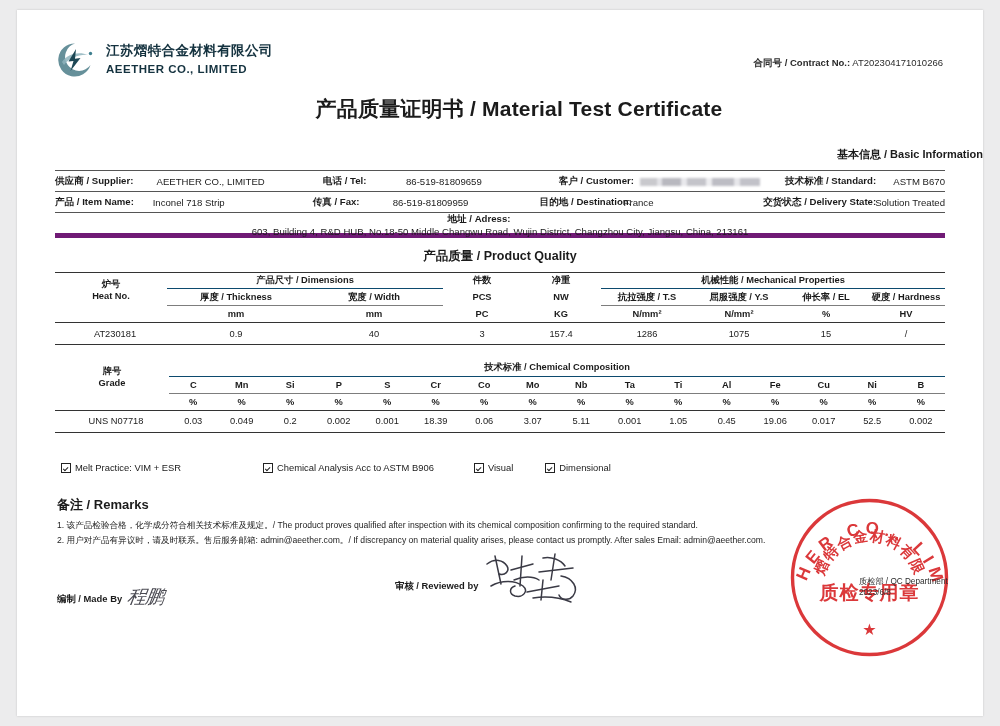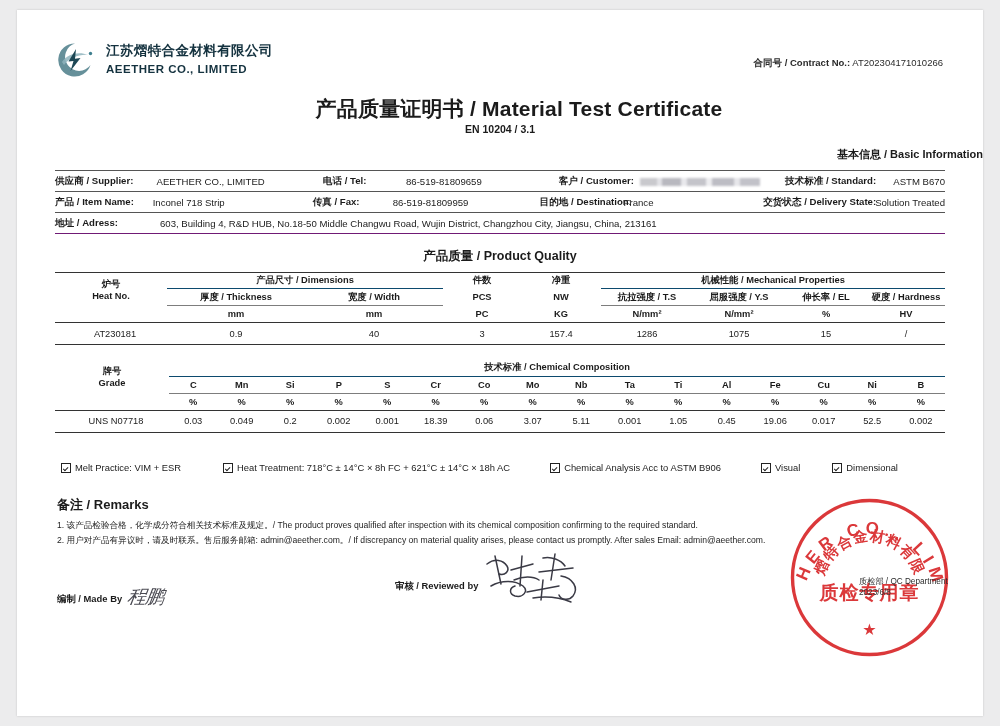--- a/index.html
+++ b/index.html
@@ -28,21 +28,21 @@
   
   .title{position:absolute;left:0;right:0;top:85px;text-align:center;font-size:21px;font-weight:bold;letter-spacing:.2px;padding-left:38px;}
   .subtitle{position:absolute;left:0;right:0;top:113px;text-align:center;font-size:10.5px;font-weight:bold;}
   .sec-basic{position:absolute;left:0;right:0;top:137px;text-align:right;font-size:11px;font-weight:bold;}
   .sec-quality{position:absolute;left:0;right:0;top:238px;text-align:center;font-size:12.5px;font-weight:bold;}
 
   
   .basic{position:absolute;left:38px;top:160px;width:890px;font-size:9.6px;}
   .brow{display:flex;align-items:center;height:20px;border-bottom:1px solid #555;}
   .brow.first{border-top:1px solid #555;}
-  .brow.last{border-bottom:1px solid #701a75;}
+  .brow.last{border-bottom:5px solid #701a75;flex-direction:column;}
   .lbl{font-weight:bold;white-space:nowrap;}
   .val{white-space:nowrap;}
   .c1{width:105px;}
   .c1v{width:172px;}
   .c2{width:86px;}
   .c2v{width:158px;}
   .c3{width:84px;}
   .c3v{width:150px;}
   .c4{width:112px;}
   .redact{display:inline-block;width:120px;height:8px;
@@ -112,21 +112,20 @@
       <div class="brand-en">AEETHER CO., LIMITED</div>
     </div>
   </div>
 
   <div class="contract">
     <b>合同号 / Contract No.:</b>
     <span>AT202304171010266</span>
   </div>
 
   <div class="title">产品质量证明书 / Material Test Certificate</div>
-  <div class="subtitle">EN 10204 / 3.1</div>
   <div class="sec-basic">基本信息 / Basic Information</div>
 
   <div class="basic">
 
     <div class="brow first">
       <div class="lbl c1">供应商 / Supplier:</div>
       <div class="val c1v">AEETHER CO., LIMITED</div>
       <div class="lbl c2">电话 / Tel:</div>
       <div class="val c2v">86-519-81809659</div>
       <div class="lbl c3">客户 / Customer:</div>
@@ -302,24 +301,20 @@
     </tbody>
         </table>
   </div>
 
   <div class="checks" id="checks-row">
         <div class="chk">
           <span class="box"></span>
           <span>Melt Practice: VIM + ESR</span>
         </div>
         <div style="width: 42px;"></div>
-        <div class="chk">
-          <span class="box"></span>
-          <span>Heat Treatment: 718°C ± 14°C × 8h FC + 621°C ± 14°C × 18h AC</span>
-        </div>
         <div style="width: 40px;"></div>
         <div class="chk">
           <span class="box"></span>
           <span>Chemical Analysis Acc to ASTM B906</span>
         </div>
         <div style="width: 40px;"></div>
         <div class="chk">
           <span class="box"></span>
           <span>Visual</span>
         </div>

